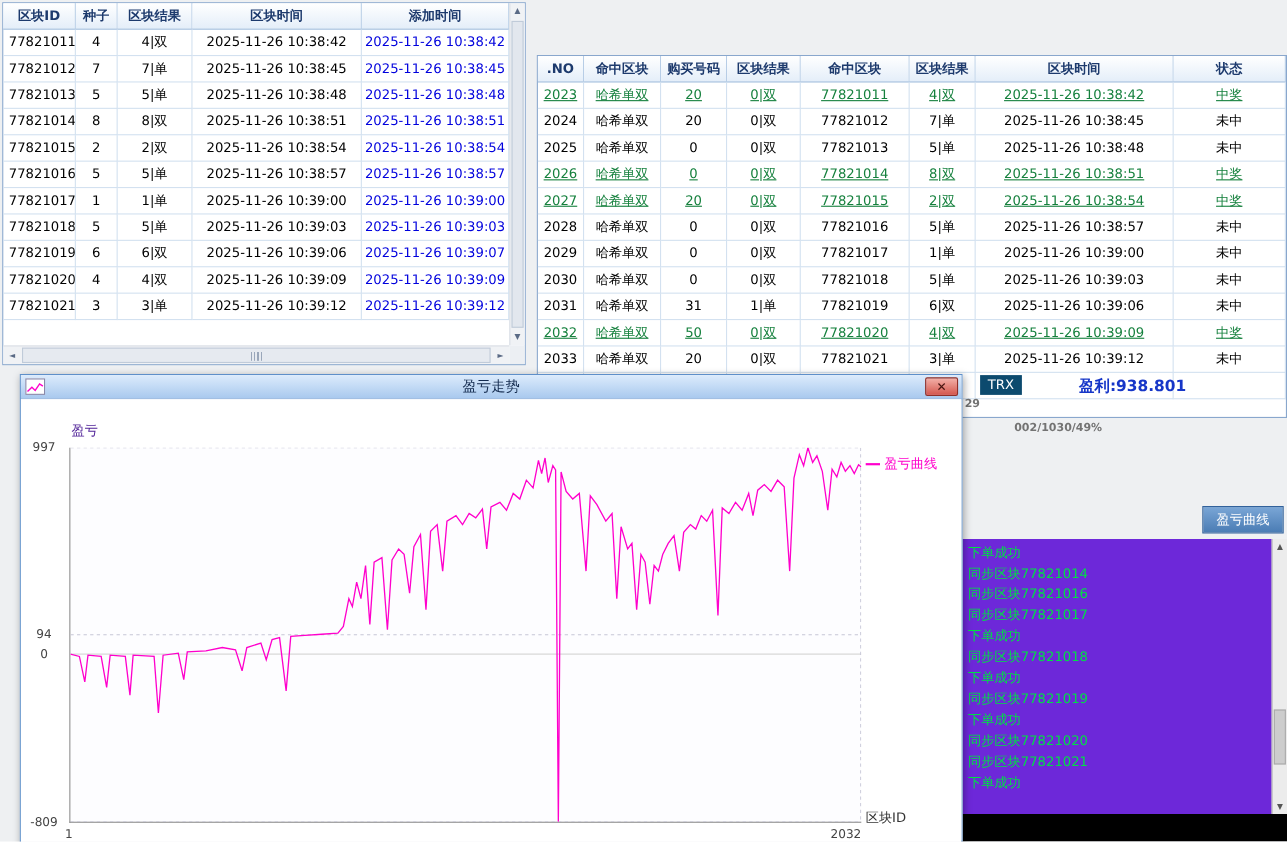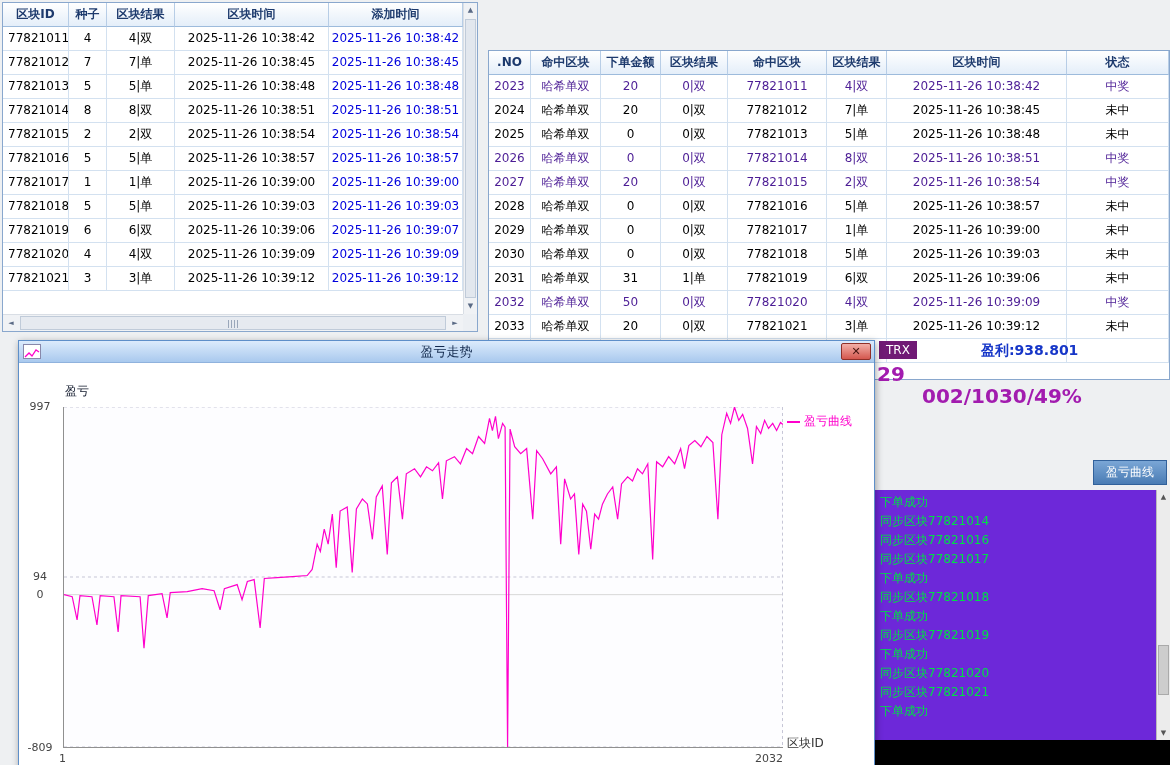--- a/index.html
+++ b/index.html
@@ -12,21 +12,21 @@
   .rt-wrap{position:absolute;left:0;top:0;right:0;}
   .lt-row{display:grid;grid-template-columns:66px 38px 68px 154px 1fr;}
   .rt-row{display:grid;grid-template-columns:42px 70px 60px 67px 99px 60px 180px 1fr;}
   .hcell{height:24px;line-height:23px;text-align:center;font-size:12px;font-weight:bold;color:#1d3a6d;
          background:linear-gradient(#ffffff,#e4eef9);border-right:1px solid #b7cde6;border-bottom:1px solid #9dbbdc;
          overflow:hidden;white-space:nowrap;}
   .cell{height:24px;line-height:23px;text-align:center;font-size:12px;color:#000;
         border-right:1px solid #d3e1f0;border-bottom:1px solid #d3e1f0;overflow:hidden;white-space:nowrap;}
   .cell.al{text-align:left;padding-left:5px;}
   .cell.blue{color:#0000dd;}
-  .rt-row.win .cell{color:#4c1d95;}
+  .rt-row.win .cell{color:#15803d;text-decoration:underline;}
   
   .vscroll{position:absolute;top:0;right:0;bottom:17px;width:14px;background:#f0f2f5;border-left:1px solid #d9dee5;}
   .vbtn{height:15px;text-align:center;font-size:7px;line-height:15px;color:#5a6a85;}
   .vbtn.bot{position:absolute;bottom:0;width:100%;}
   .vthumb{position:absolute;left:1px;right:1px;top:16px;bottom:16px;background:#e2e7ee;border:1px solid #c0cbd9;}
   .hscroll{position:absolute;left:0;right:14px;bottom:0;height:17px;background:#f0f2f5;border-top:1px solid #d9dee5;}
   .hbtn{position:absolute;top:0;width:16px;height:16px;text-align:center;font-size:7px;line-height:16px;color:#5a6a85;}
   .hbtn.l{left:0;} .hbtn.r{right:0;}
   .hthumb{position:absolute;left:17px;right:17px;top:1px;height:14px;background:#e6eaf0;border:1px solid #c0cbd9;}
   .grip{position:absolute;left:50%;top:3px;width:11px;height:8px;margin-left:-5px;
@@ -35,36 +35,36 @@
   
   #chart-window{position:absolute;left:18px;top:340px;width:857px;height:532px;border:1px solid #5e8fc9;
                 box-shadow:1px 2px 7px rgba(0,0,0,.35);background:#fff;}
   .titlebar{height:22px;background:linear-gradient(#dcebfc,#a9c9ee);border-bottom:1px solid #8fb2dd;
             position:relative;text-align:center;line-height:22px;font-size:13px;color:#12294d;}
   .wicon{position:absolute;left:4px;top:3px;width:18px;height:15px;background:#fff;border:1px solid #88a;}
   .closebtn{position:absolute;right:3px;top:2px;width:30px;height:17px;cursor:default;
             background:linear-gradient(#f3b0a8,#d4574e);border:1px solid #8f2f28;border-radius:2px;
             line-height:15px;text-align:center;font-size:11px;font-weight:bold;color:#471410;}
   .client{position:relative;height:401px;background:#fff;overflow:hidden;}
-  .ylab{position:absolute;left:46px;top:20px;font-size:12px;color:#0f172a;}
+  .ylab{position:absolute;left:46px;top:20px;font-size:12px;color:#4c1d95;}
   .plot{position:absolute;left:44px;top:44px;width:720px;height:341px;background:#fdfdff;
         border-left:1px solid #909090;border-bottom:1px solid #909090;}
   .plot svg{position:absolute;left:0;top:0;width:100%;height:100%;}
   .ytick{position:absolute;width:38px;left:2px;text-align:center;font-size:11px;color:#444;}
   .xtick{position:absolute;top:389px;font-size:11px;color:#444;}
   .xtick.l{left:40px;}
   .xtick.r{left:724px;width:40px;text-align:right;}
   .xlab{position:absolute;left:768px;top:372px;font-size:12px;color:#333;}
   .legend{position:absolute;left:768px;top:50px;font-size:12px;color:#ff00cc;white-space:nowrap;}
   .lg-line{display:inline-block;width:13px;height:2px;background:#ff00cc;vertical-align:middle;margin-right:4px;}
   
   #side-panel{position:absolute;left:875px;top:332px;width:295px;height:433px;}
-  .trx{position:absolute;left:4px;top:9px;background:#701a75;color:#fff;font-size:12px;padding:2px 7px;}
+  .trx{position:absolute;left:16px;top:9px;background:#0c4a6e;color:#fff;font-size:12px;padding:2px 7px;}
   .profit{position:absolute;left:106px;top:10px;font-size:14px;font-weight:bold;color:#1636c8;}
-  .stat{position:absolute;left:2px;font-size:20px;font-weight:bold;color:#a21caf;white-space:nowrap;}
+  .stat{position:absolute;left:2px;font-size:10px;font-weight:bold;color:#737373;white-space:nowrap;}
   .s1{top:30px;} .s2{top:52px;margin-left:45px;}
   .curvebtn{position:absolute;left:218px;top:128px;width:74px;height:25px;cursor:default;
             background:linear-gradient(#7aa6d6,#4a7cb4);border:1px solid #31619b;color:#fff;
             font-size:12px;text-align:center;line-height:23px;}
   .console{position:absolute;left:0;top:158px;width:295px;height:250px;background:#6d28d9;overflow:hidden;}
   .lines{position:absolute;left:5px;top:3px;right:16px;}
   .log-line{height:19px;line-height:19px;font-size:12px;color:#00e045;white-space:nowrap;overflow:hidden;}
   .cscroll{position:absolute;right:0;top:0;width:14px;height:100%;background:#ececec;border-left:1px solid #bbb;}
   .cbtn{height:14px;text-align:center;font-size:7px;color:#555;line-height:14px;}
   .cbtn.bot{position:absolute;bottom:0;left:0;right:0;}
@@ -176,21 +176,21 @@
     <div class="hbtn r"><span>►</span></div>
   </div>
   <div class="corner"></div>
 </div>
 
 <div id="right-table-panel" class="panel">
   <div class="rt-wrap">
     <div class="rt-row">
         <div class="hcell">.NO</div>
         <div class="hcell">命中区块</div>
-        <div class="hcell">下单金额</div>
+        <div class="hcell">购买号码</div>
         <div class="hcell">区块结果</div>
         <div class="hcell">命中区块</div>
         <div class="hcell">区块结果</div>
         <div class="hcell">区块时间</div>
         <div class="hcell">状态</div>
       </div>
     <div>
         <div class="rt-row win">
           <div class="cell">2023</div>
           <div class="cell">哈希单双</div>

